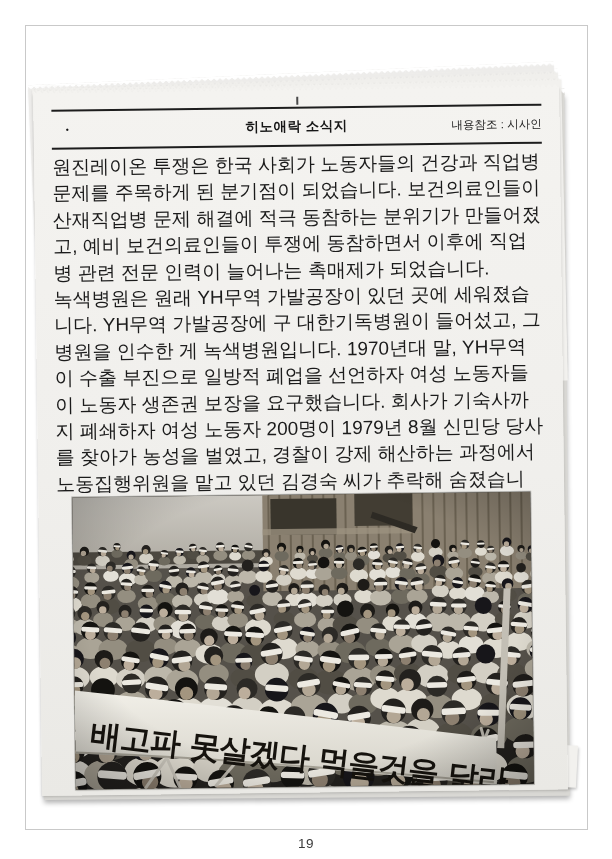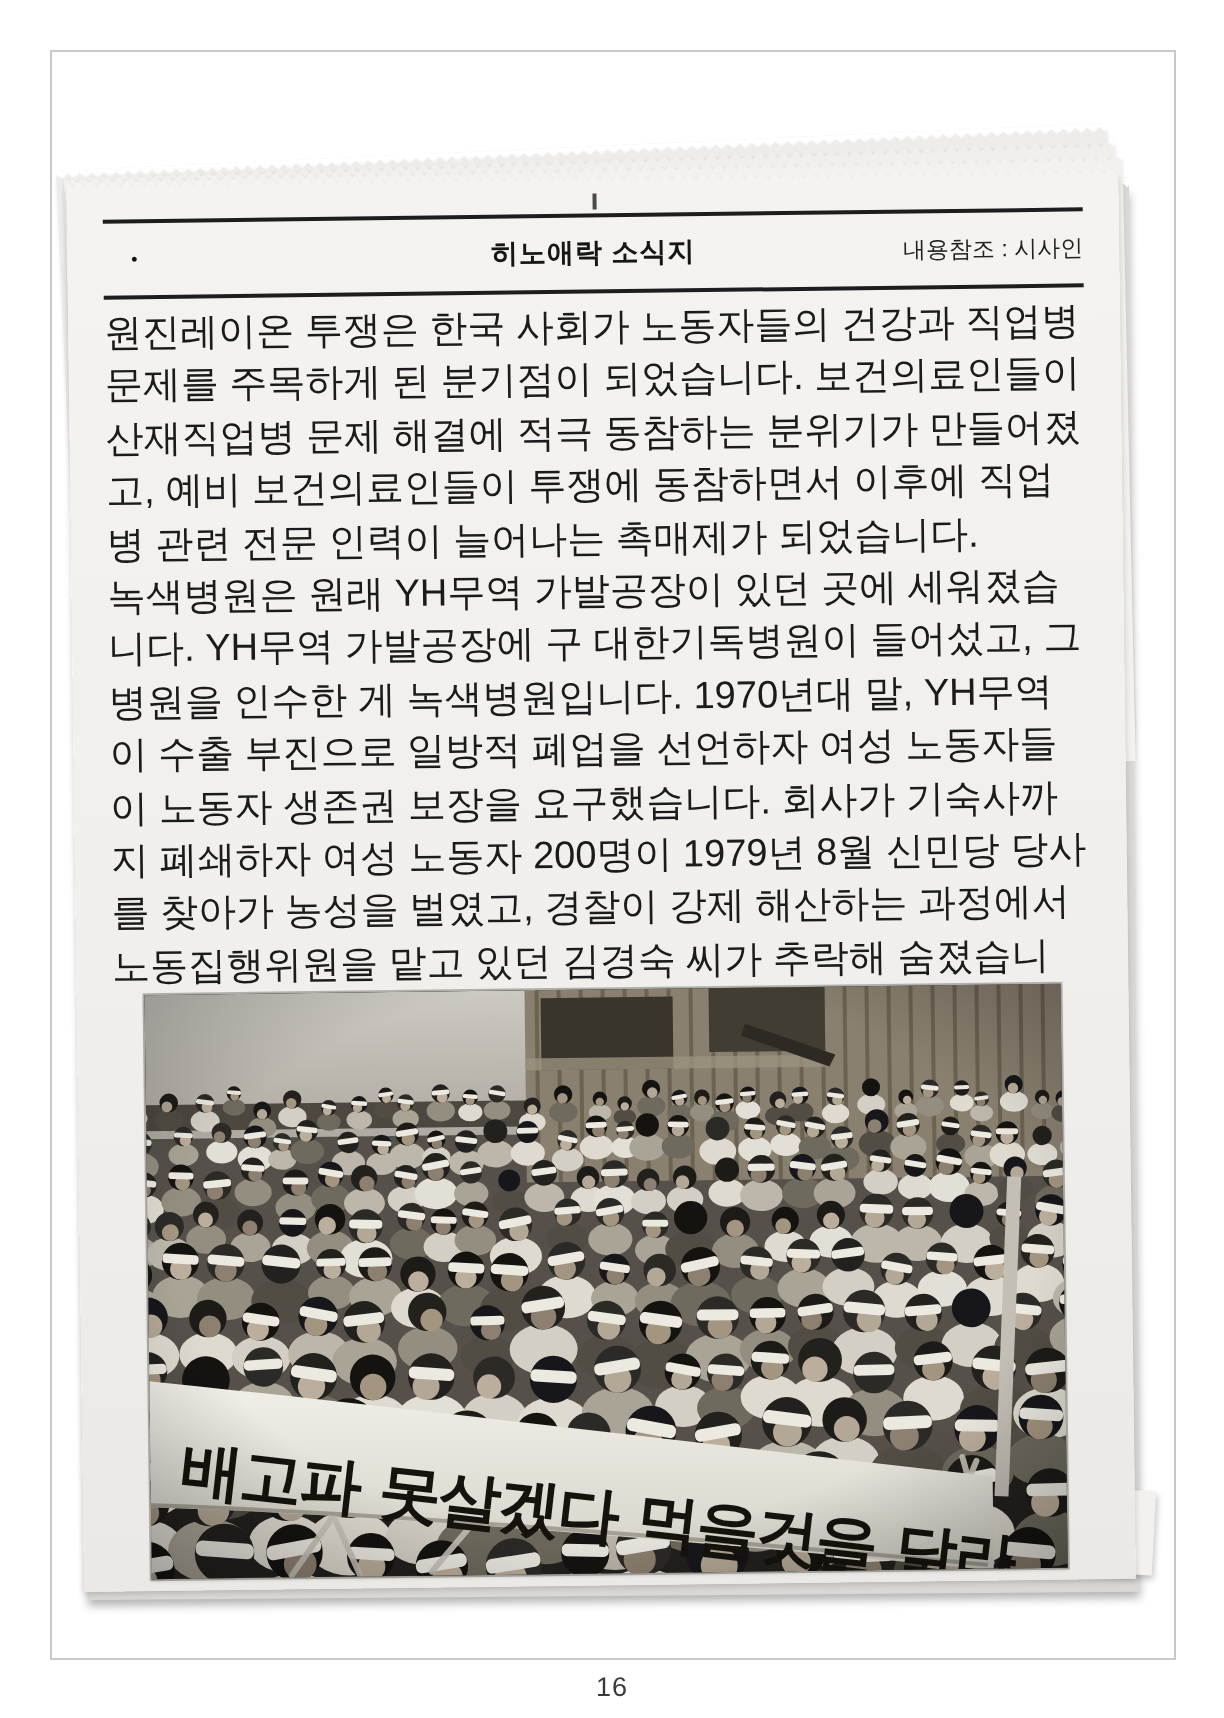--- a/index.html
+++ b/index.html
@@ -885,13 +885,13 @@
         <path d="M0,193 C120,207 280,228 421,246 L421,292 L412,292 C270,276 110,261 0,256 Z" fill="url(#gBanner)"></path>
         <path d="M0,255 C112,260 272,275 418,290" stroke="#8f8a7e" stroke-width="2" fill="none" opacity="0.7"></path>
         <text transform="translate(14,247) rotate(7.2)" font-size="31" font-weight="bold" fill="#16130e" letter-spacing="-1" style="font-family:'DejaVu Sans','Liberation Sans',sans-serif">배고파 못살겠다 먹을것을 달라</text>
 
         <rect width="458" height="292" fill="url(#vig)"></rect>
       </svg>
     </div>
   </div>
 </div>
 
-<div class="page-number">16</div>
+<div class="page-number">19</div>
 
 </body></html>

